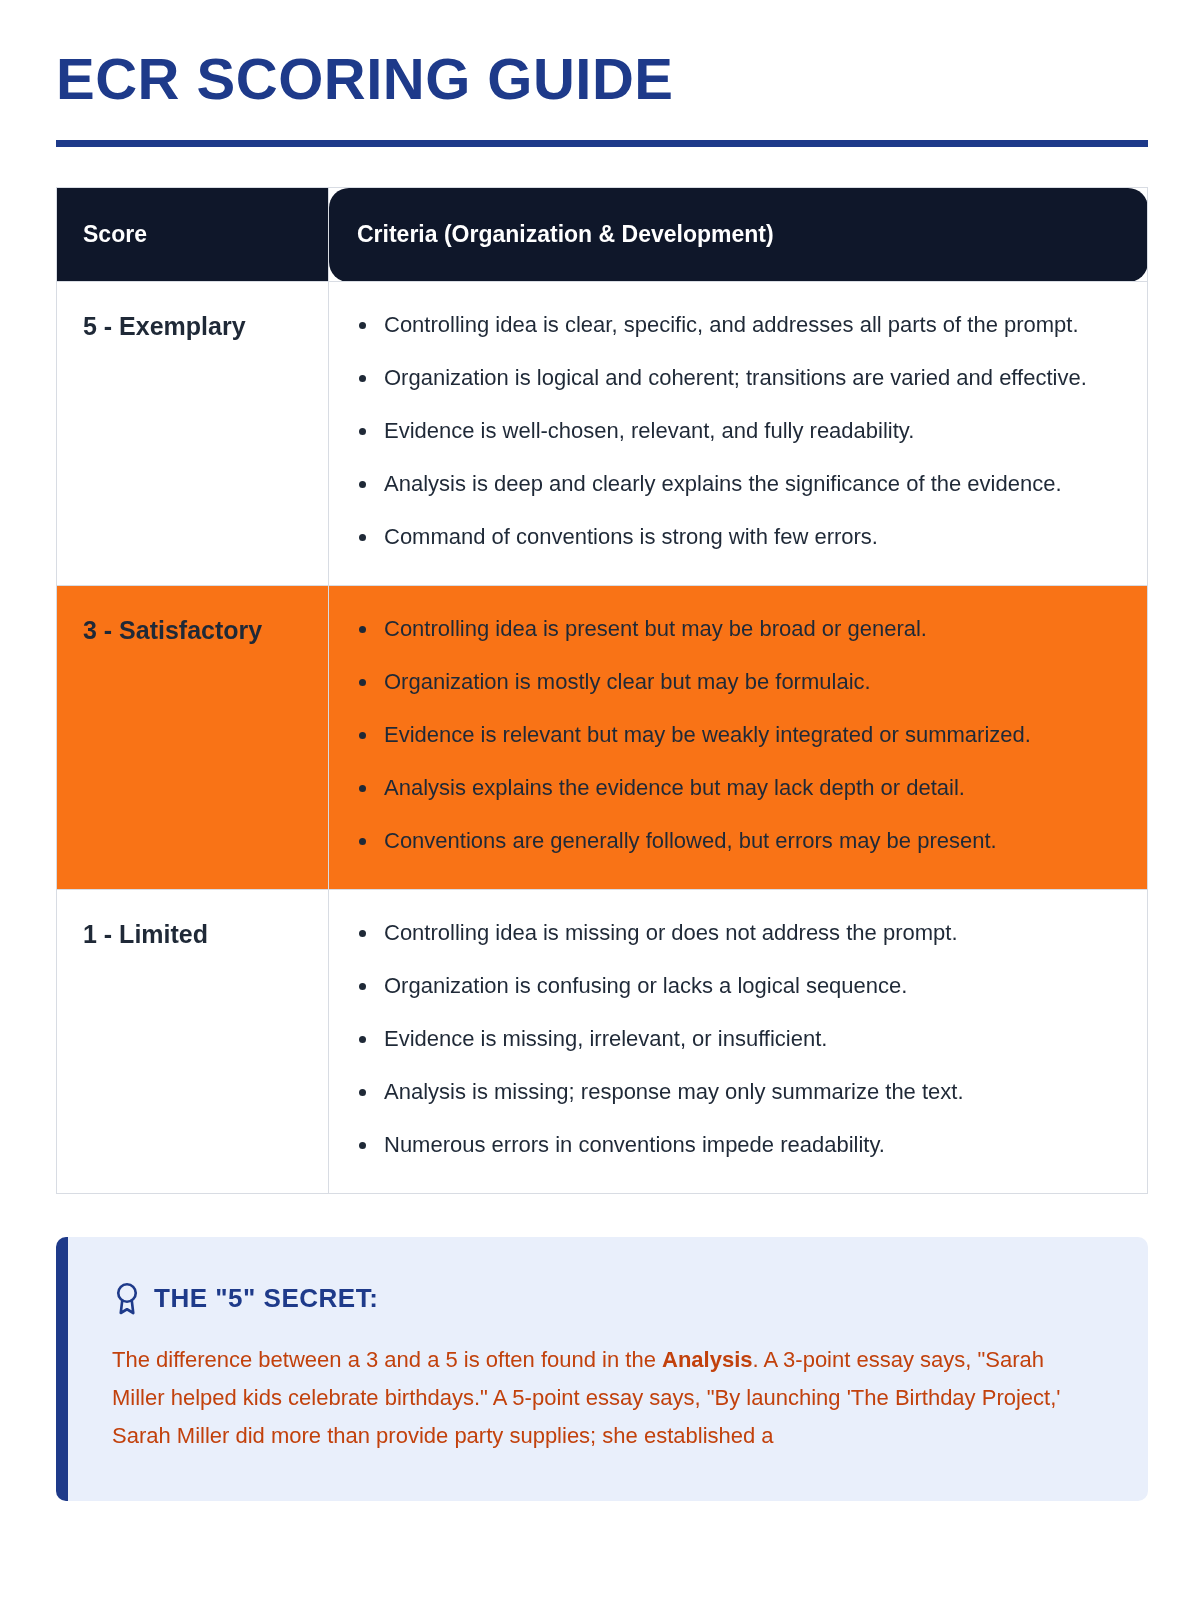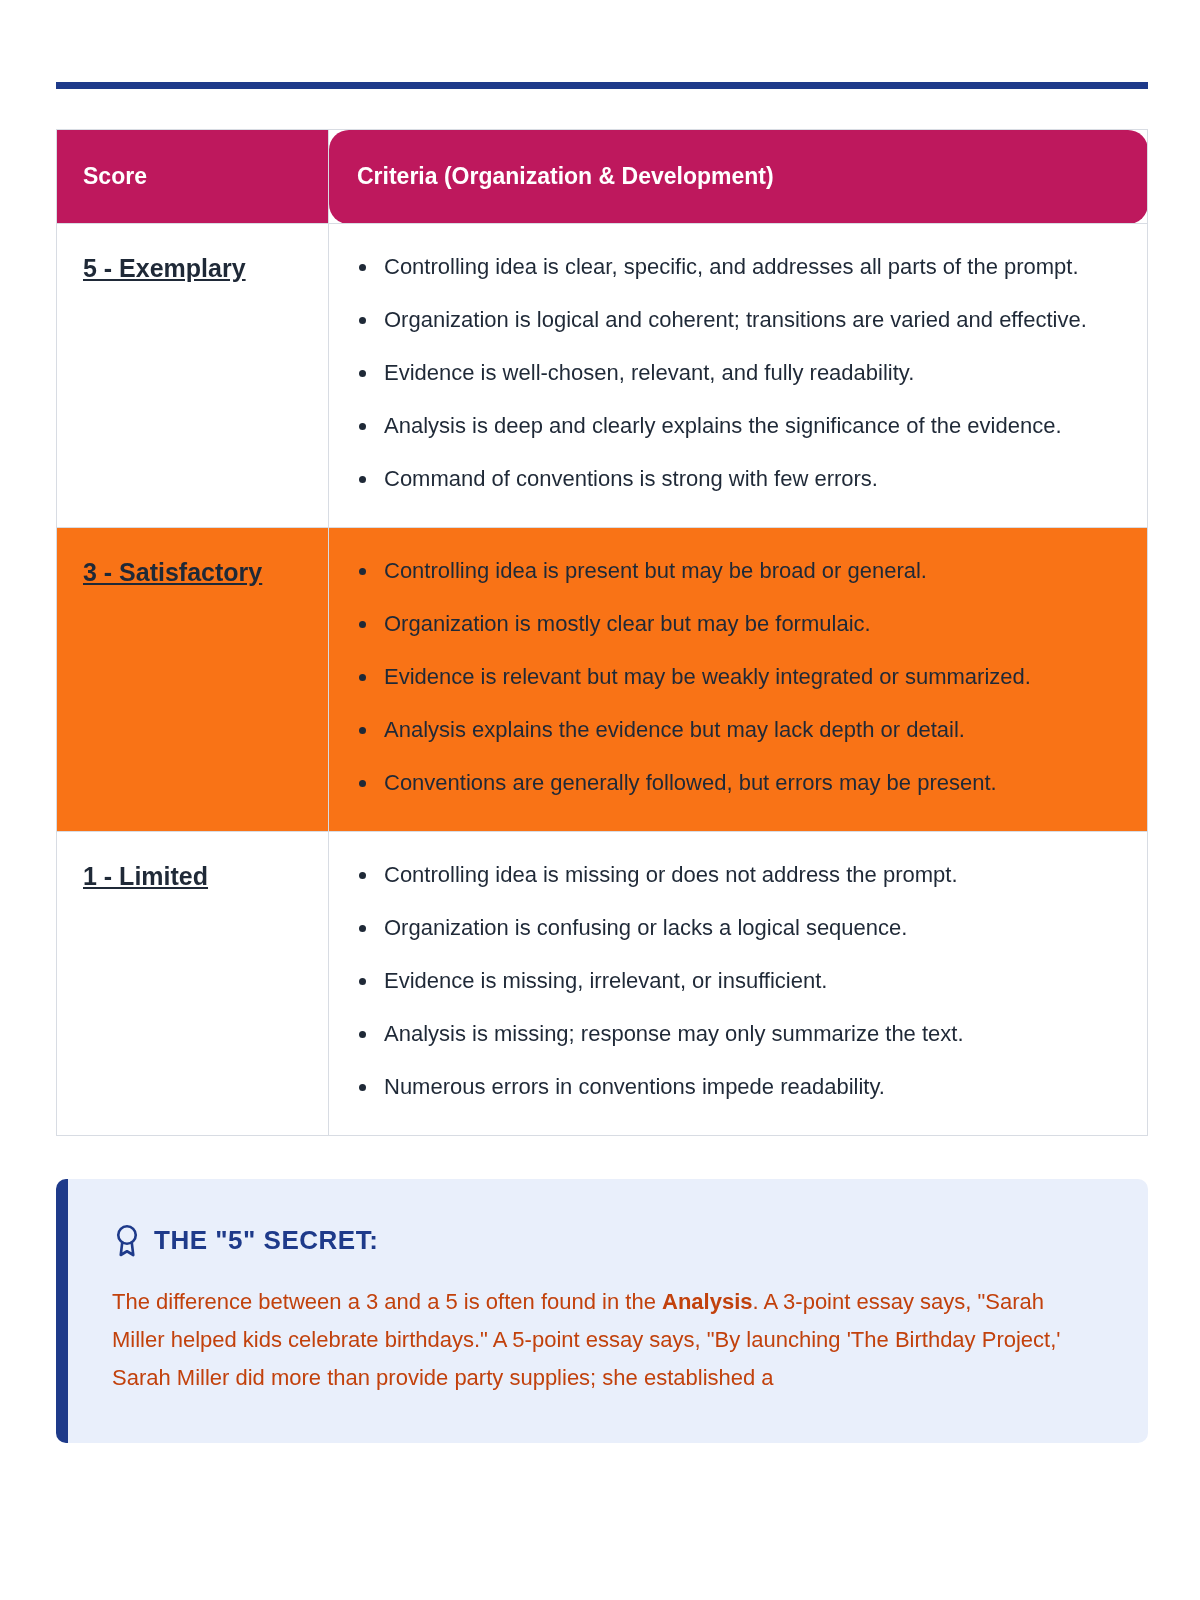--- a/index.html
+++ b/index.html
@@ -43,37 +43,36 @@
     margin-top: 40px;
     width: 100%;
     border-collapse: collapse;
     table-layout: fixed;
   }
   table.rubric th, table.rubric td {
     border: 1px solid #d8dce3;
   }
   col.col-score  { width: 272px; }
   th {
-    background: #be185d;
+    background: #0f172a;
     color: #ffffff;
     font-size: 23px;
     font-weight: bold;
     text-align: left;
     height: 93px;
     vertical-align: middle;
     padding: 0 0 0 26px;
   }
   th.criteria-head { padding-left: 28px; border-radius: 20px; }
   td.score-cell {
     font-size: 25px;
     font-weight: bold;
     color: #1f2937;
     vertical-align: top;
     padding: 30px 10px 30px 26px;
-    text-decoration: underline;
   }
   td.criteria-cell {
     vertical-align: top;
     padding: 26px 40px 12px 24px;
   }
   .criteria-list {
     margin: 0;
     padding-left: 26px;
   }
   .criteria-list li {
@@ -109,20 +108,21 @@
     line-height: 38px;
     color: #c2410c;
   }
   .callout-body .bold-term { font-weight: bold; }
 </style>
 </head>
 <body>
 
 <div class="page">
 
+  <h1 class="page-title">ECR SCORING GUIDE</h1>
   <div class="divider-rule"></div>
 
   <table class="rubric">
     <colgroup>
         <col class="col-score">
         <col>
       </colgroup>
     <thead>
       <tr>
         <th>Score</th>

